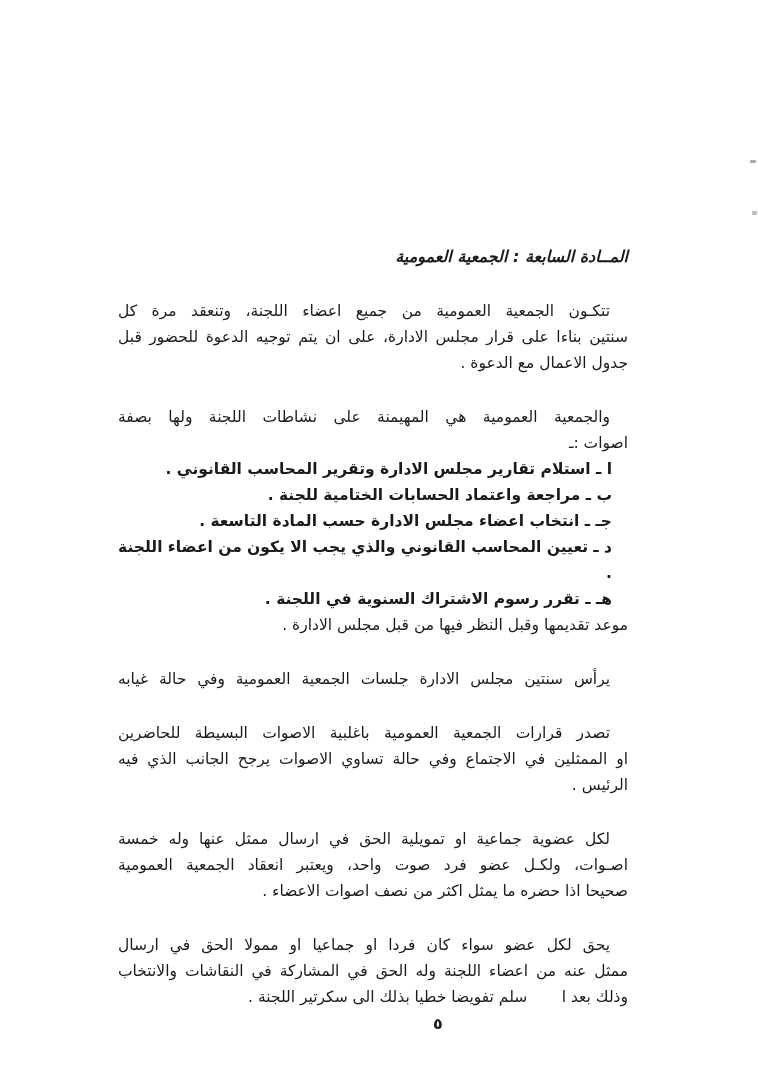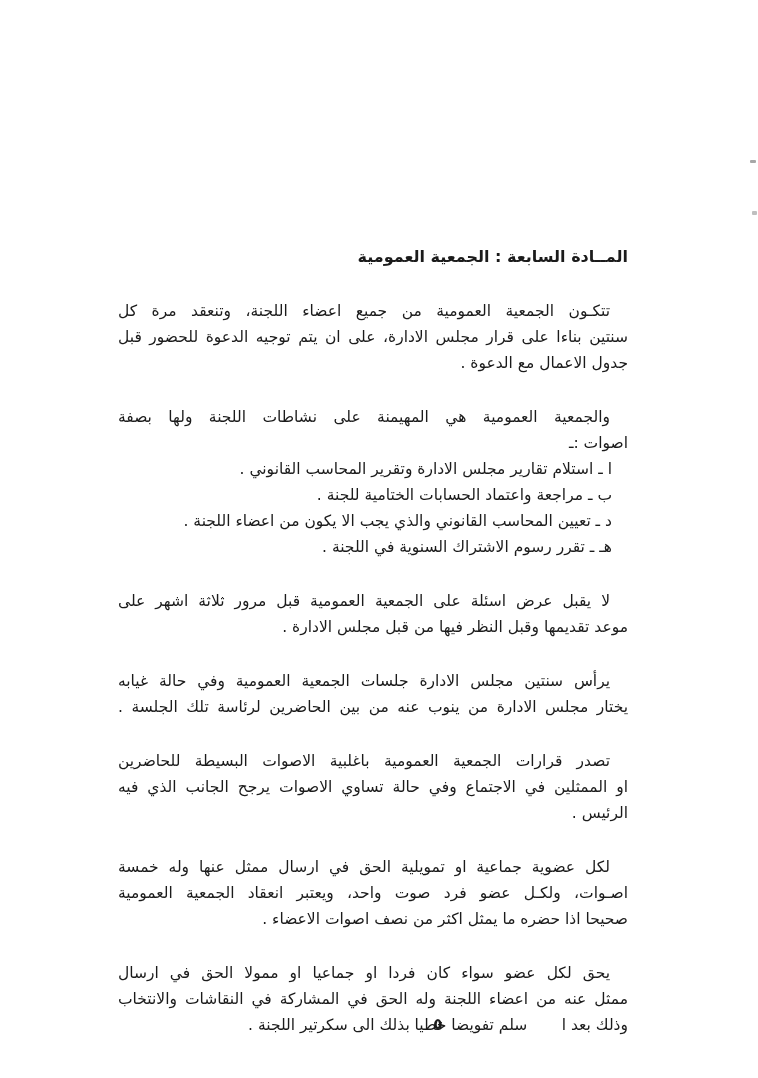--- a/index.html
+++ b/index.html
@@ -26,28 +26,29 @@
     line-height: 26px;
     text-align: right;
   }
   .line {
     min-height: 26px;
     white-space: normal;
   }
   .heading {
     font-weight: 700;
     font-size: 16px;
+    font-style: italic;
   }
   .just {
     text-align: justify;
     text-align-last: justify;
     text-justify: inter-word;
   }
   .indent { padding-right: 18px; margin-top: 28px; }
-  .li { padding-right: 16px; }
+  .li { padding-right: 16px; font-weight: bold; }
   .pagenum {
     position: absolute;
     left: 433px;
     top: 1014px;
     font-size: 16px;
     font-weight: 700;
     direction: rtl;
   }
   .artifact {
     position: absolute;
@@ -67,28 +68,27 @@
 
     <div class="line indent just">تتكـون الجمعية العمومية من جميع اعضاء اللجنة، وتنعقد مرة كل</div>
     <div class="line just">سنتين بناءا على قرار مجلس الادارة، على ان يتم توجيه الدعوة للحضور قبل</div>
     <div class="line">جدول الاعمال مع الدعوة .</div>
 
     <div class="line indent just">والجمعية العمومية هي المهيمنة على نشاطات اللجنة ولها بصفة</div>
     <div class="line">اصوات :ـ</div>
 
     <div class="line li">ا ـ استلام تقارير مجلس الادارة وتقرير المحاسب القانوني .</div>
     <div class="line li">ب ـ مراجعة واعتماد الحسابات الختامية للجنة .</div>
+    <div class="line li">جـ ـ انتخاب اعضاء مجلس الادارة حسب المادة التاسعة .</div>
     <div class="line li">د ـ تعيين المحاسب القانوني والذي يجب الا يكون من اعضاء اللجنة .</div>
     <div class="line li">هـ ـ تقرر رسوم الاشتراك السنوية في اللجنة .</div>
 
-    <div class="line indent just">لا يقبل عرض اسئلة على الجمعية العمومية قبل مرور ثلاثة اشهر على</div>
     <div class="line">موعد تقديمها وقبل النظر فيها من قبل مجلس الادارة .</div>
 
     <div class="line indent just">يرأس سنتين مجلس الادارة جلسات الجمعية العمومية وفي حالة غيابه</div>
-    <div class="line just">يختار مجلس الادارة من ينوب عنه من بين الحاضرين لرئاسة تلك الجلسة .</div>
 
     <div class="line indent just">تصدر قرارات الجمعية العمومية باغلبية الاصوات البسيطة للحاضرين</div>
     <div class="line just">او الممثلين في الاجتماع وفي حالة تساوي الاصوات يرجح الجانب الذي فيه</div>
     <div class="line">الرئيس .</div>
 
     <div class="line indent just">لكل عضوية جماعية او تمويلية الحق في ارسال ممثل عنها وله خمسة</div>
     <div class="line just">اصـوات، ولكـل عضو فرد صوت واحد، ويعتبر انعقاد الجمعية العمومية</div>
     <div class="line">صحيحا اذا حضره ما يمثل اكثر من نصف اصوات الاعضاء .</div>
 
     <div class="line indent just">يحق لكل عضو سواء كان فردا او جماعيا او ممولا الحق في ارسال</div>

